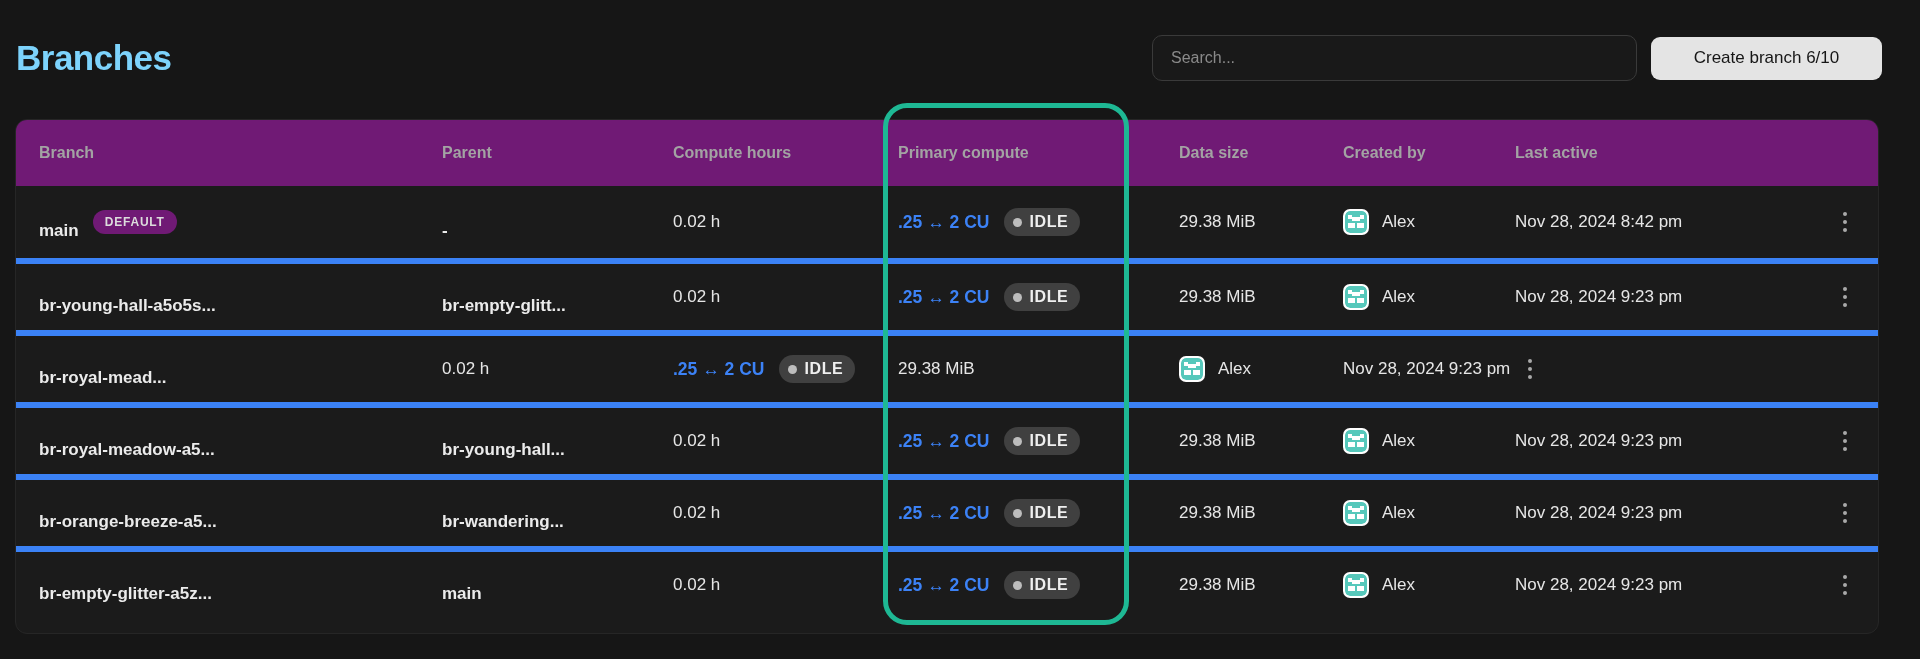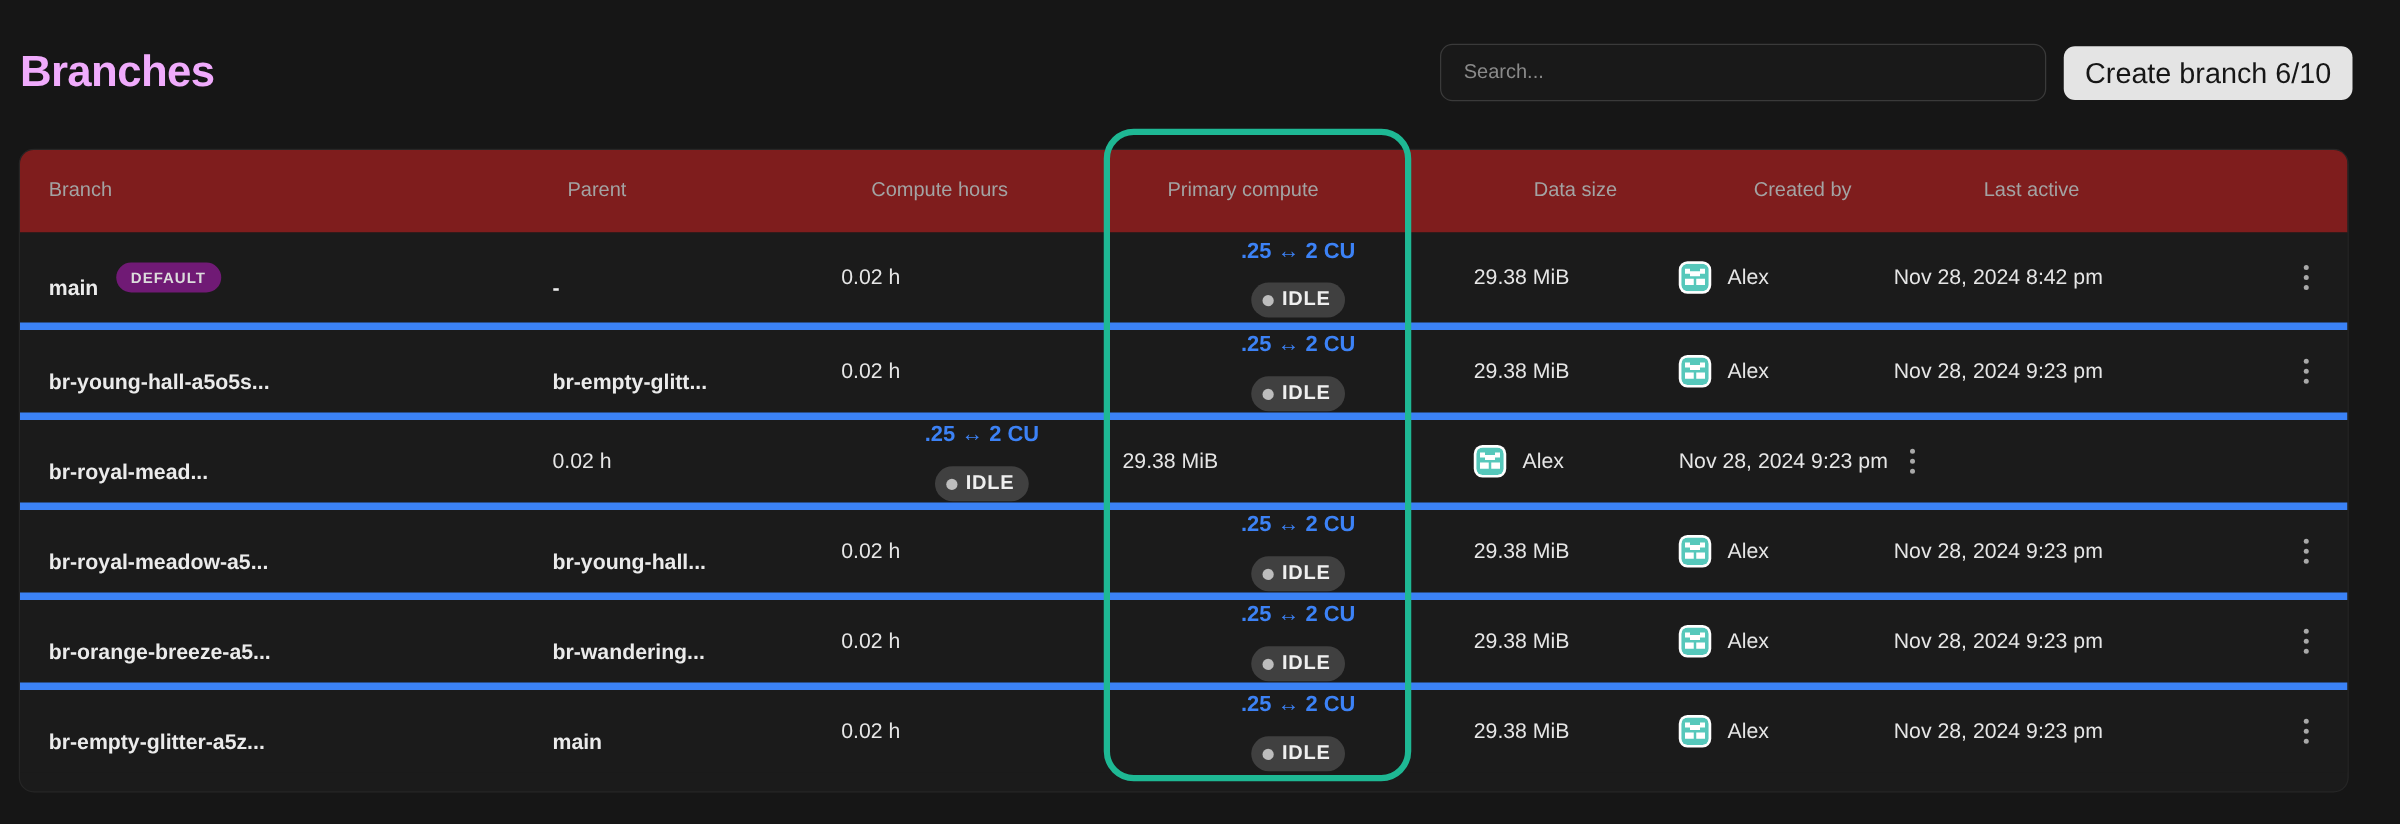--- a/index.html
+++ b/index.html
@@ -19,21 +19,21 @@
     align-items: center;
     padding: 22px 38px 0 16px;
     gap: 14px;
     height: 94px;
   }
   .page-title {
     flex: 1;
     font-size: 35px;
     font-weight: 700;
     letter-spacing: -0.5px;
-    color: #f0abfc;
+    color: #7dd3fc;
   }
   .search-input {
     width: 485px;
     height: 46px;
     background: #191919;
     border: 1px solid #3a3a3a;
     border-radius: 10px;
     color: #e8e8e8;
     font-size: 16px;
     padding: 0 18px;
@@ -41,21 +41,21 @@
     font-family: inherit;
   }
   .search-input::placeholder { color: #8a8a8a; }
   .create-btn {
     width: 231px;
     height: 43px;
     background: #e4e4e4;
     color: #161616;
     border: none;
     border-radius: 9px;
-    font-size: 23px;
+    font-size: 17px;
     font-weight: 500;
     font-family: inherit;
     cursor: pointer;
     white-space: nowrap;
   }
 
   
   .card {
     margin: 25px 41px 0 15px;
     background: #1b1b1b;
@@ -65,25 +65,24 @@
     overflow: hidden;
   }
   .grid-row {
     display: grid;
     grid-template-columns: 403px 231px 225px 281px 164px 172px 1fr 30px;
     align-items: center;
     padding: 0 18px 0 23px;
   }
   .thead {
     height: 66px;
-    background: #7f1d1d;
+    background: #701a75;
     font-size: 16px;
-    font-weight: 400;
+    font-weight: 700;
     color: #a3a3a3;
-    gap: 12px;
   }
   .trow {
     height: 72px;
     background: #1b1b1b;
     font-size: 17px;
     color: #e6e6e6;
   }
   .trow + .trow { border-top: 6px solid #3b82f6; }
 
   .cell-branch { display: flex; align-items: center; gap: 14px; min-width: 0; }
@@ -94,21 +93,21 @@
     color: #dcdcdc;
     font-size: 12px;
     font-weight: 700;
     letter-spacing: 0.8px;
     border-radius: 999px;
     padding: 6px 12px;
     line-height: 1;
     flex: none;
   }
 
-  .cell-compute { display: flex; align-items: center; gap: 15px; flex-direction: column; }
+  .cell-compute { display: flex; align-items: center; gap: 15px; }
   .cu-range {
     color: #3c82f6;
     font-weight: 700;
     font-size: 17.5px;
     white-space: nowrap;
   }
   .idle-badge {
     display: inline-flex;
     align-items: center;
     gap: 7px;

